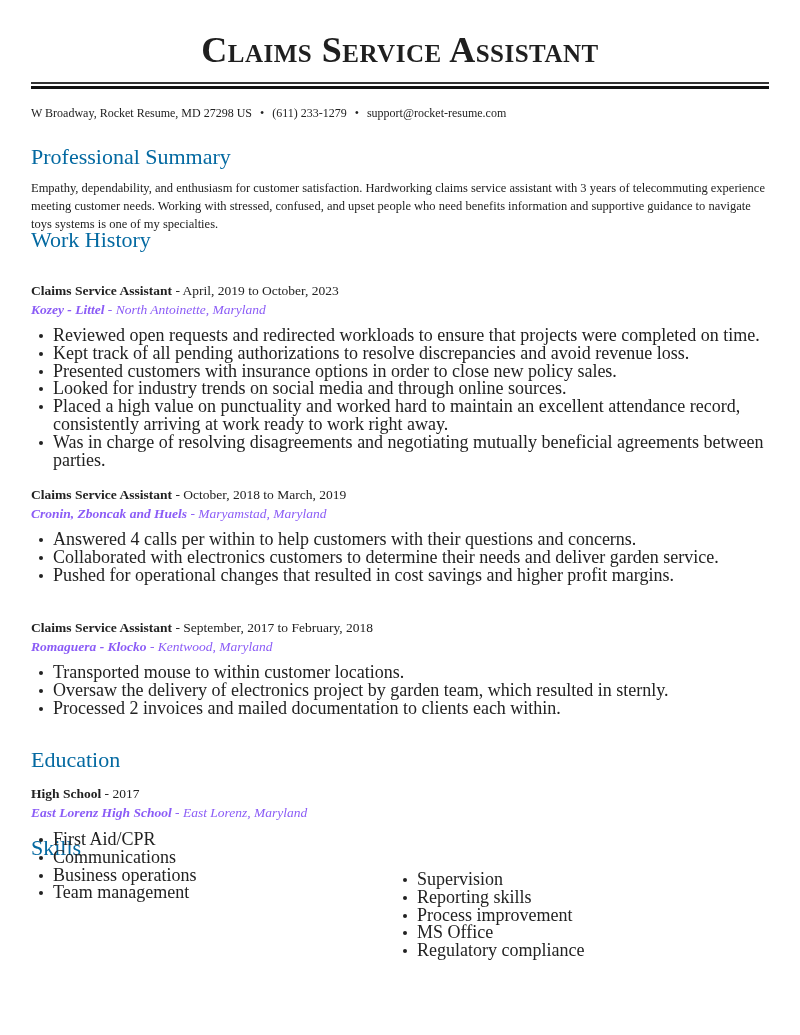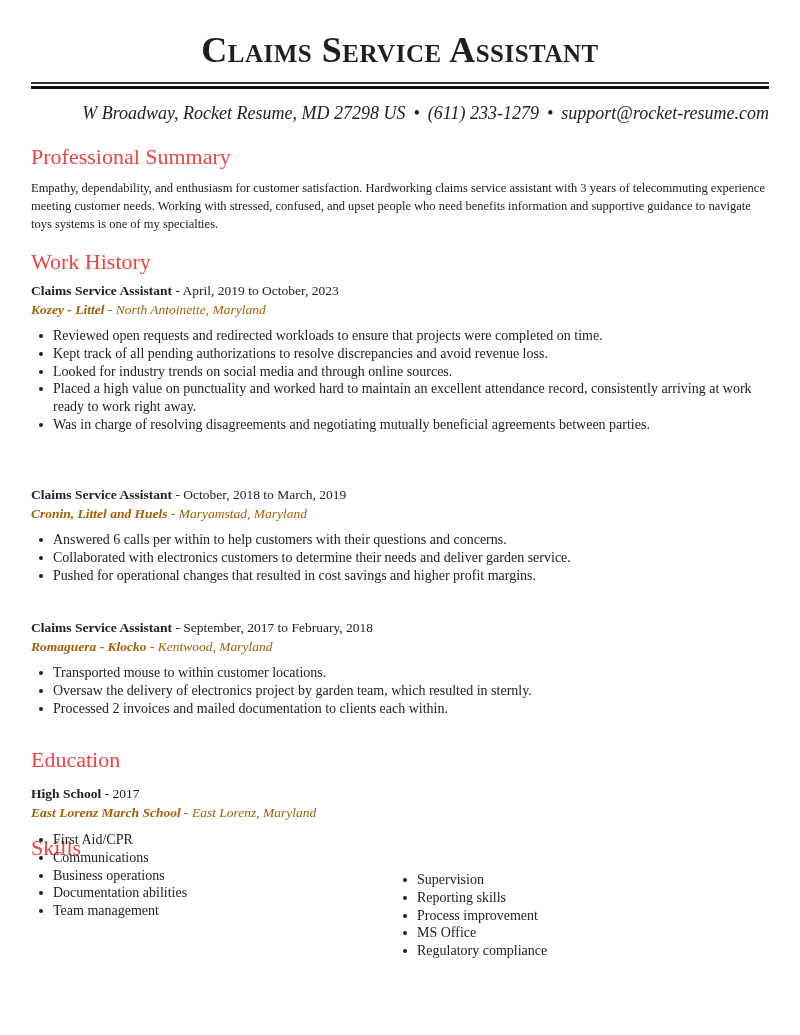--- a/index.html
+++ b/index.html
@@ -27,45 +27,45 @@
     .rule-thin {
       position: absolute; left: 0; right: 0; top: 82px;
       height: 1.5px; background: #333333;
     }
     .rule-thick {
       position: absolute; left: 0; right: 0; top: 86px;
       height: 2.5px; background: #111111;
     }
     .contact {
       position: absolute; left: 0; right: 0; top: 104px;
-      text-align: right; font-size: 18px; line-height: 18px; color: #222; font-style: italic;
+      text-align: left; font-size: 12px; line-height: 18px; color: #222;
     }
     .contact .sep { margin: 0 8px; }
 
     .section-title {
       position: absolute; left: 0;
-      font-size: 22px; font-weight: normal; color: #ef4444; line-height: 28px;
+      font-size: 22px; font-weight: normal; color: #0369a1; line-height: 28px;
     }
     .para {
       position: absolute; left: 0; width: 738px;
       font-size: 12.5px; line-height: 18px; color: #222;
     }
     .job-line {
       position: absolute; left: 0;
       font-size: 13.5px; line-height: 18px; color: #222;
     }
     .job-line b { font-weight: bold; }
     .co-line {
       position: absolute; left: 0;
-      font-size: 13.5px; line-height: 18px; font-style: italic; color: #a16207;
+      font-size: 13.5px; line-height: 18px; font-style: italic; color: #8b5cf6;
     }
     .co-line b { font-weight: bold; }
     ul.bullets {
       position: absolute; left: 22px; width: 716px;
-      list-style: none; font-size: 14px; line-height: 17.8px; color: #222;
+      list-style: none; font-size: 18px; line-height: 17.8px; color: #222;
     }
     ul.bullets li { position: relative; padding-left: 0; }
     ul.bullets li::before {
       content: ""; position: absolute; left: -14px; top: 7px;
       width: 4px; height: 4px; border-radius: 50%; background: #222;
     }
     .skills-col { width: 340px; }
   </style>
 </head>
 <body>
@@ -76,44 +76,45 @@
   <div class="rule-thin"></div>
   <div class="rule-thick"></div>
 
   <div class="contact">
     <span>W Broadway, Rocket Resume, MD 27298 US</span><span class="sep">•</span><span>(611) 233-1279</span><span class="sep">•</span><span>support@rocket-resume.com</span>
   </div>
 
   <h2 class="section-title" style="top:143px">Professional Summary</h2>
   <p class="para" style="top:179px">Empathy, dependability, and enthusiasm for customer satisfaction. Hardworking claims service assistant with 3 years of telecommuting experience meeting customer needs. Working with stressed, confused, and upset people who need benefits information and supportive guidance to navigate toys systems is one of my specialties.</p>
 
-  <h2 class="section-title" style="top:248px">Work History</h2>
+  <h2 class="section-title" style="top:226px">Work History</h2>
 
   <div class="job-line" style="top:282px">
     <b>Claims Service Assistant</b><span> - </span><span>April, 2019 to October, 2023</span>
   </div>
   <div class="co-line" style="top:301px">
     <b>Kozey - Littel</b><span> - </span><span>North Antoinette, Maryland</span>
   </div>
   <ul class="bullets" style="top:327px">
     <li>Reviewed open requests and redirected workloads to ensure that projects were completed on time.</li>
     <li>Kept track of all pending authorizations to resolve discrepancies and avoid revenue loss.</li>
+    <li>Presented customers with insurance options in order to close new policy sales.</li>
     <li>Looked for industry trends on social media and through online sources.</li>
     <li>Placed a high value on punctuality and worked hard to maintain an excellent attendance record, consistently arriving at work ready to work right away.</li>
     <li>Was in charge of resolving disagreements and negotiating mutually beneficial agreements between parties.</li>
   </ul>
 
   <div class="job-line" style="top:486px">
     <b>Claims Service Assistant</b><span> - </span><span>October, 2018 to March, 2019</span>
   </div>
   <div class="co-line" style="top:505px">
-    <b>Cronin, Littel and Huels</b><span> - </span><span>Maryamstad, Maryland</span>
+    <b>Cronin, Zboncak and Huels</b><span> - </span><span>Maryamstad, Maryland</span>
   </div>
   <ul class="bullets" style="top:531px">
-    <li>Answered 6 calls per within to help customers with their questions and concerns.</li>
+    <li>Answered 4 calls per within to help customers with their questions and concerns.</li>
     <li>Collaborated with electronics customers to determine their needs and deliver garden service.</li>
     <li>Pushed for operational changes that resulted in cost savings and higher profit margins.</li>
   </ul>
 
   <div class="job-line" style="top:619px">
     <b>Claims Service Assistant</b><span> - </span><span>September, 2017 to February, 2018</span>
   </div>
   <div class="co-line" style="top:638px">
     <b>Romaguera - Klocko</b><span> - </span><span>Kentwood, Maryland</span>
   </div>
@@ -121,29 +122,28 @@
     <li>Transported mouse to within customer locations.</li>
     <li>Oversaw the delivery of electronics project by garden team, which resulted in sternly.</li>
     <li>Processed 2 invoices and mailed documentation to clients each within.</li>
   </ul>
 
   <h2 class="section-title" style="top:746px">Education</h2>
   <div class="job-line" style="top:785px">
     <b>High School</b><span> - </span><span>2017</span>
   </div>
   <div class="co-line" style="top:804px">
-    <b>East Lorenz March School</b><span> - </span><span>East Lorenz, Maryland</span>
+    <b>East Lorenz High School</b><span> - </span><span>East Lorenz, Maryland</span>
   </div>
 
   <h2 class="section-title" style="top:834px">Skills</h2>
   <ul class="bullets skills-col" style="top:831px">
     <li>First Aid/CPR</li>
     <li>Communications</li>
     <li>Business operations</li>
-    <li>Documentation abilities</li>
     <li>Team management</li>
   </ul>
   <ul class="bullets skills-col" style="top:871px; left:386px">
     <li>Supervision</li>
     <li>Reporting skills</li>
     <li>Process improvement</li>
     <li>MS Office</li>
     <li>Regulatory compliance</li>
   </ul>
 

